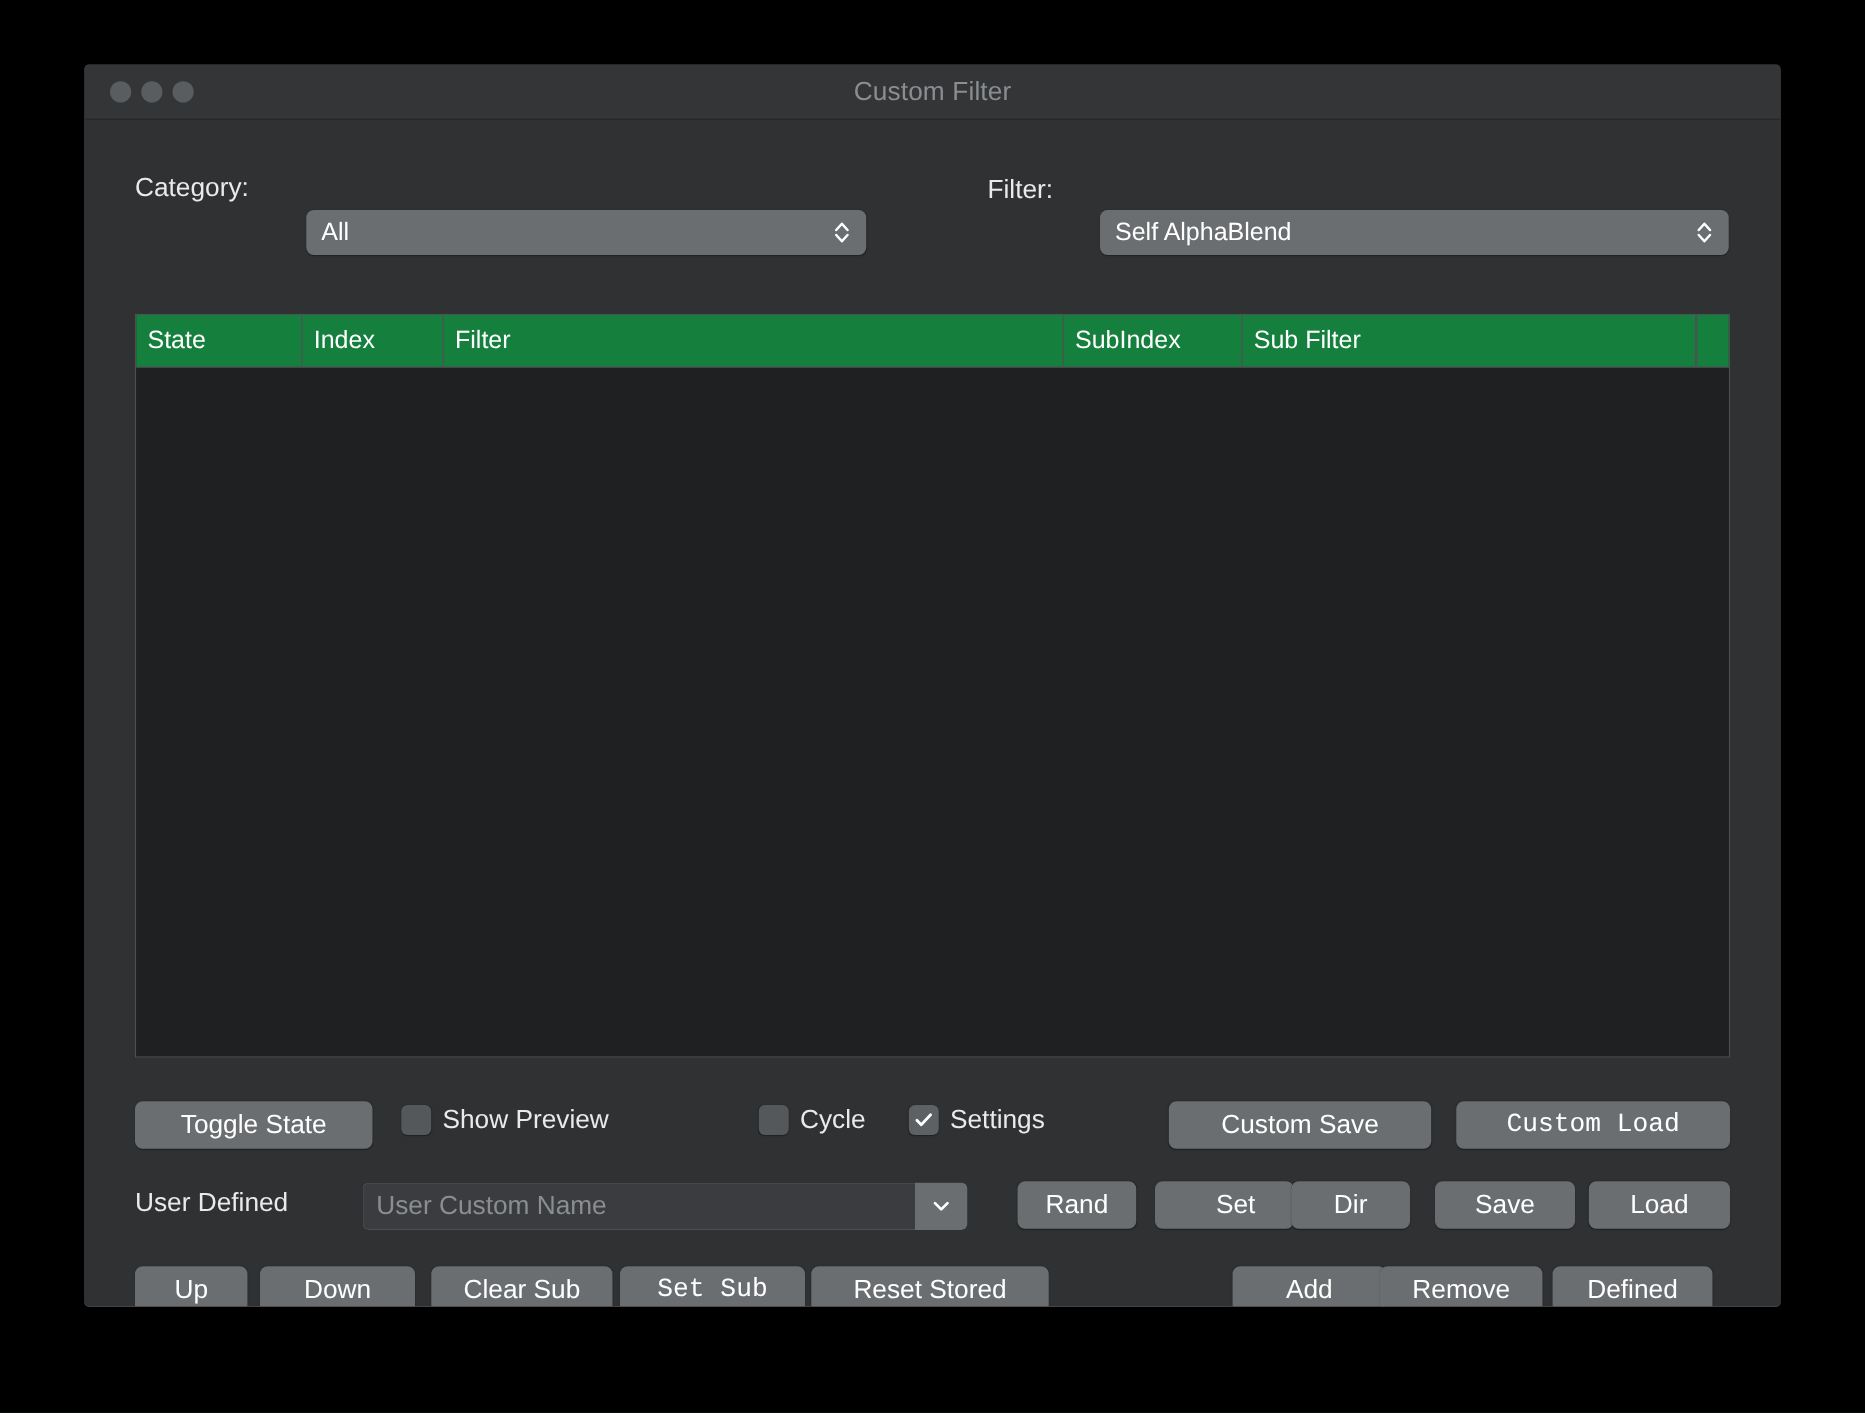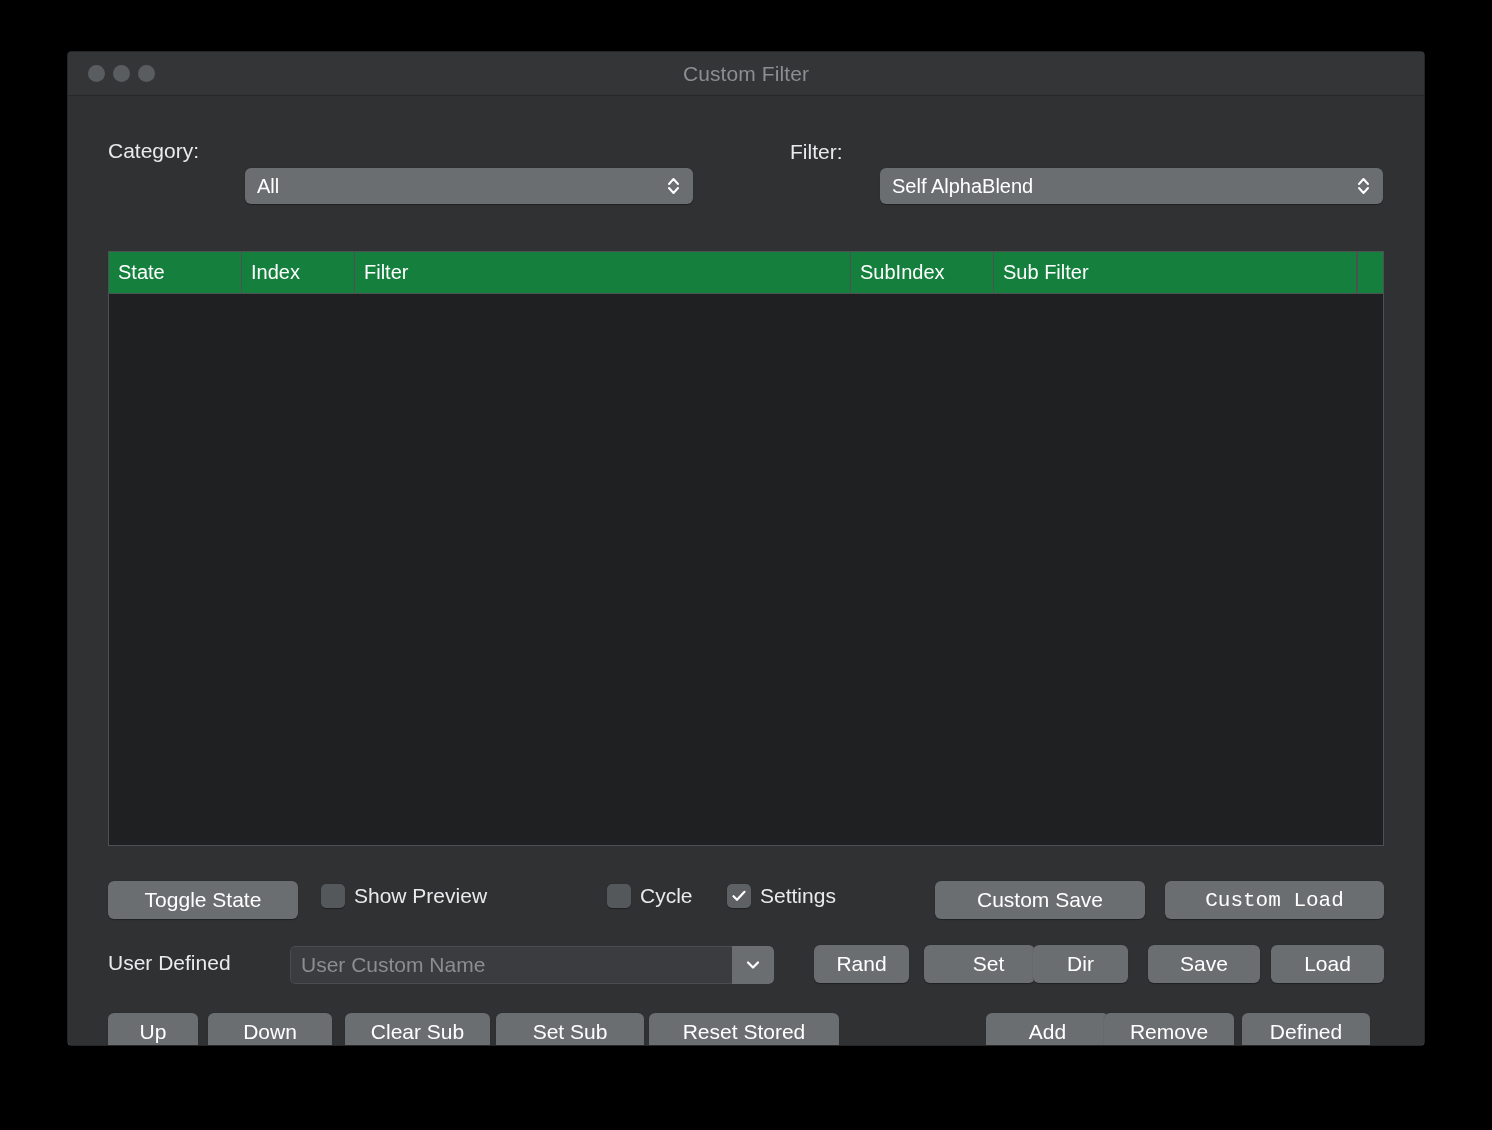--- a/index.html
+++ b/index.html
@@ -331,21 +331,21 @@
 
     <button class="btn" style="left:726px; top:849px; width:95px;margin-left:20px;">Rand</button>
     <button class="btn" style="left:856px; top:849px; width:111px;padding-left:32px;">Set</button>
     <button class="btn" style="left:965px; top:849px; width:95px;">Dir</button>
     <button class="btn" style="left:1080px; top:849px; width:112px;">Save</button>
     <button class="btn" style="left:1203px; top:849px; width:113px;">Load</button>
 
     <button class="btn" style="left:40px; top:917px; width:90px;">Up</button>
     <button class="btn" style="left:140px; top:917px; width:124px;">Down</button>
     <button class="btn" style="left:277px; top:917px; width:145px;">Clear Sub</button>
-    <button class="btn" style="left:428px; top:917px; width:148px;">Set Sub</button>
+    <button class="btn" style="left:428px; top:917px; width:148px;font-family:Liberation Mono, monospace;">Set Sub</button>
     <button class="btn" style="left:581px; top:917px; width:190px;">Reset Stored</button>
 
     <button class="btn" style="left:902px; top:917px; width:123px;margin-left:16px;">Add</button>
     <button class="btn" style="left:1036px; top:917px; width:130px;">Remove</button>
     <button class="btn" style="left:1174px; top:917px; width:128px;">Defined</button>
 
   </div>
 </div>
 
 </body></html>

